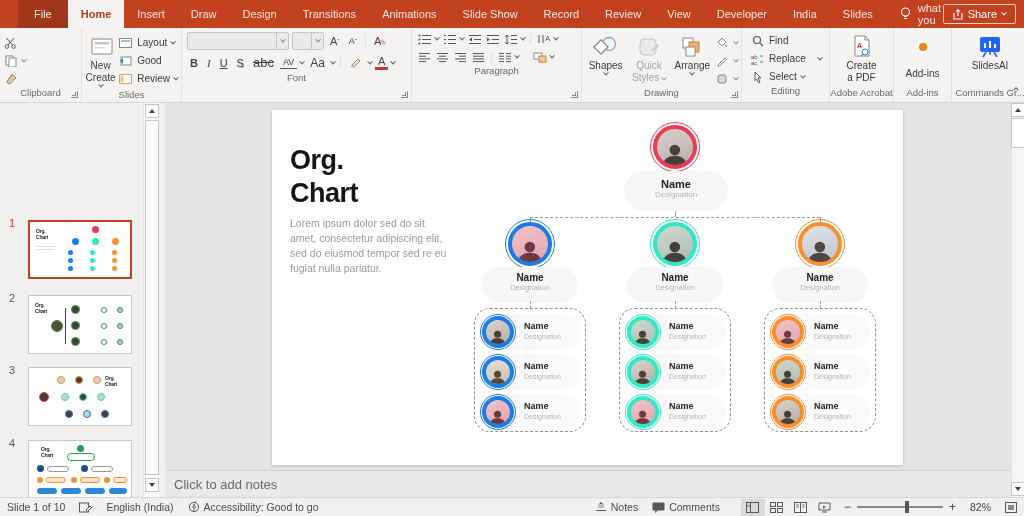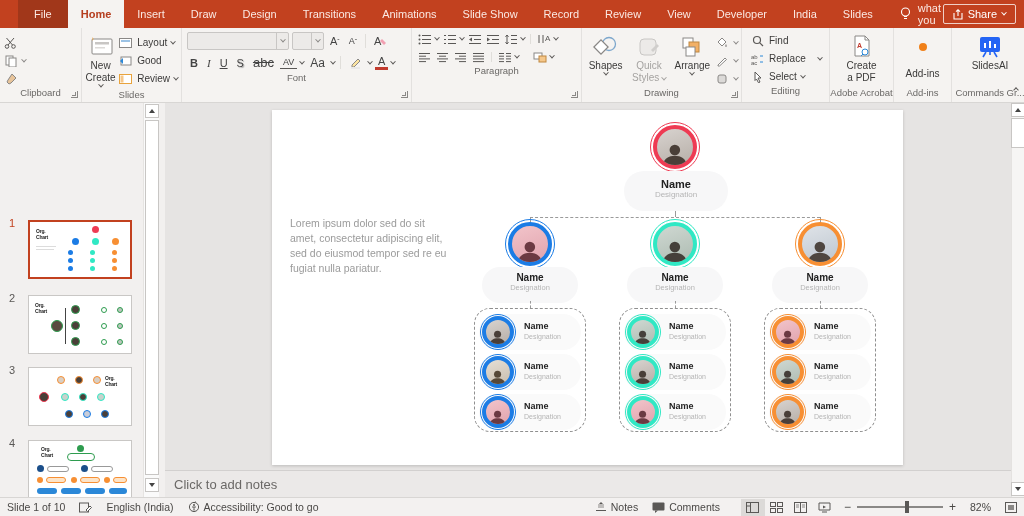--- a/index.html
+++ b/index.html
@@ -630,20 +630,24 @@
       </div>
     <div class="sthumb" style="top:17px;height:355px"></div>
     <div class="sbtn" style="top:375px">
         <span class="tri-down"></span>
       </div>
   </div>
 
   <div class="canvas">
     <div class="slide">
 
+      <div class="sl-title">
+        <div>Org.</div>
+        <div>Chart</div>
+      </div>
       <div class="sl-body">Lorem ipsum dolor sed do sit amet, consectetur adipiscing elit, sed do eiusmod tempor sed re eu fugiat nulla pariatur.</div>
 
       <div class="avatar rg-red ph1" style="left:381px;top:15px;width:44px;height:44px">
         <svg viewBox="0 0 24 18">
             <circle cx="12" cy="6" r="4" fill="currentColor"></circle>
             <path d="M3 18c0-5 4.5-7.5 9-7.5s9 2.5 9 7.5z" fill="currentColor"></path>
           </svg>
       </div>
       <div class="node-pill" style="left:352px;top:61px;width:104px;height:40px;padding-top:7px">
         <div class="np-name" style="font-size:11px">Name</div>

